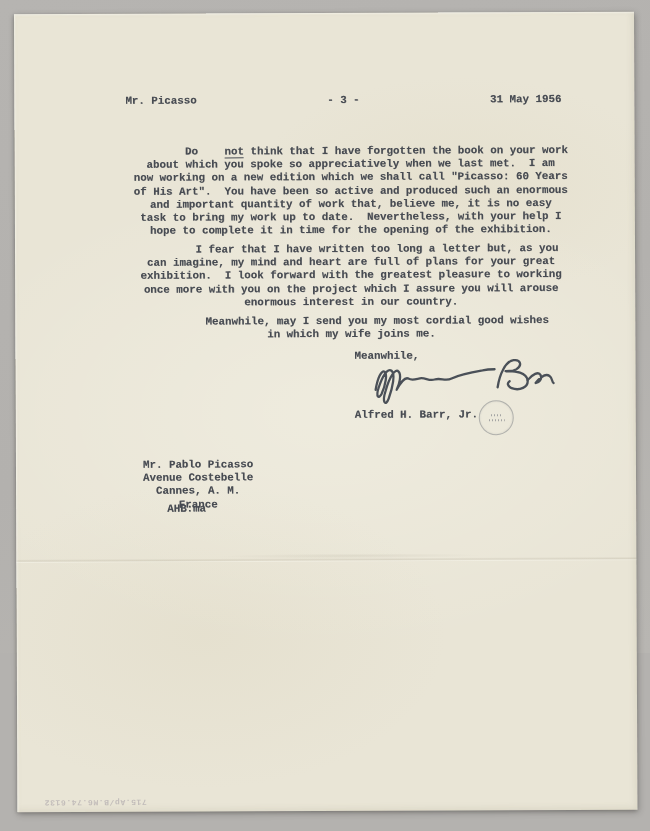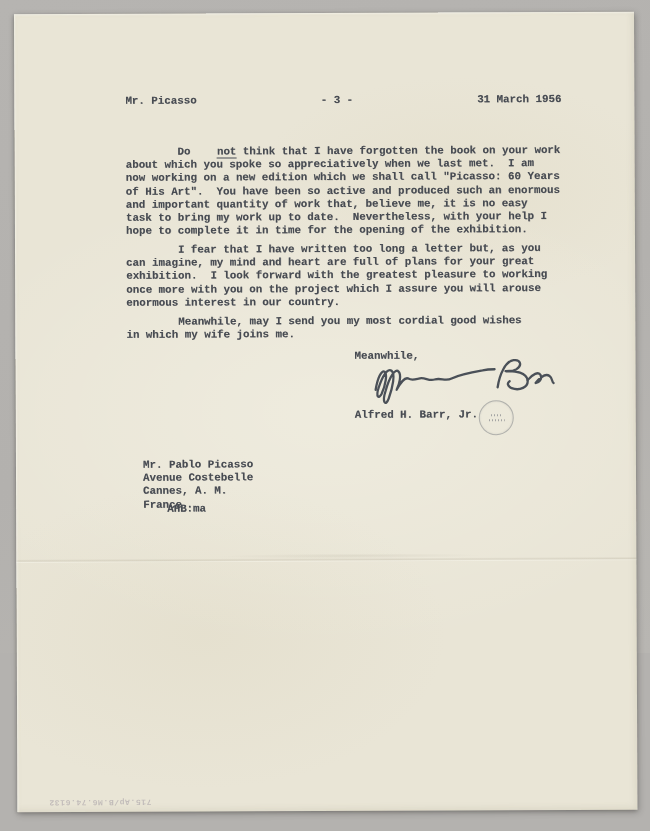--- a/index.html
+++ b/index.html
@@ -9,20 +9,21 @@
     height: 831px;
     overflow: hidden;
     background: #b4b2af;
     font-family: "Liberation Mono", "DejaVu Sans Mono", monospace;
   }
   .scan-bg {
     position: relative;
     width: 650px;
     height: 653px;
     background: linear-gradient(160deg, #b6b4b1 0%, #b3b1ae 55%, #b8b6b2 100%);
+    text-align: center;
   }
   .paper {
     position: absolute;
     left: 14px;
     top: 13px;
     width: 620px;
     height: 798px;
     background-color: #e9e5d6;
     background-image:
       radial-gradient(ellipse 300px 160px at 72% 22%, rgba(214,204,172,0.18), transparent 70%),
@@ -127,21 +128,21 @@
 </style>
 </head>
 <body>
 
 <div class="scan-bg">
   <div class="paper">
 
     <div class="header-row">
       <span class="typed typed-inline">Mr. Picasso</span>
       <span class="typed typed-inline">- 3 -</span>
-      <span class="typed typed-inline">31 March 1956</span>
+      <span class="typed typed-inline">31 May 1956</span>
     </div>
 
     <p class="typed body-block" style="left:111px; top:132px; margin:0;"><span>        Do </span><span class="underlined">not</span><span> think that I have forgotten the book on your work
 about which you spoke so appreciatively when we last met.  I am
 now working on a new edition which we shall call "Picasso: 60 Years
 of His Art".  You have been so active and produced such an enormous
 and important quantity of work that, believe me, it is no easy
 task to bring my work up to date.  Nevertheless, with your help I
 hope to complete it in time for the opening of the exhibition.</span></p>
 

